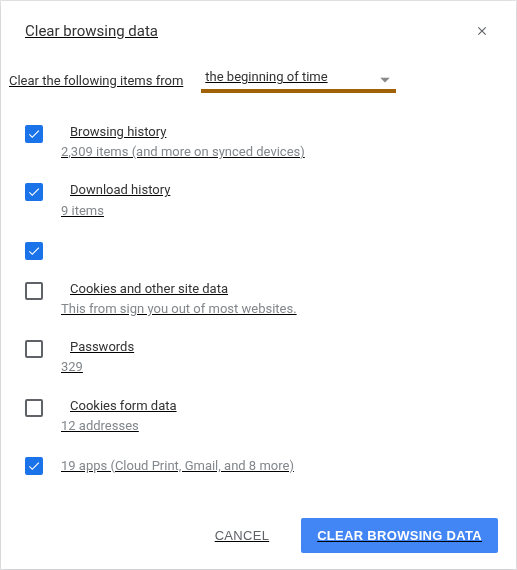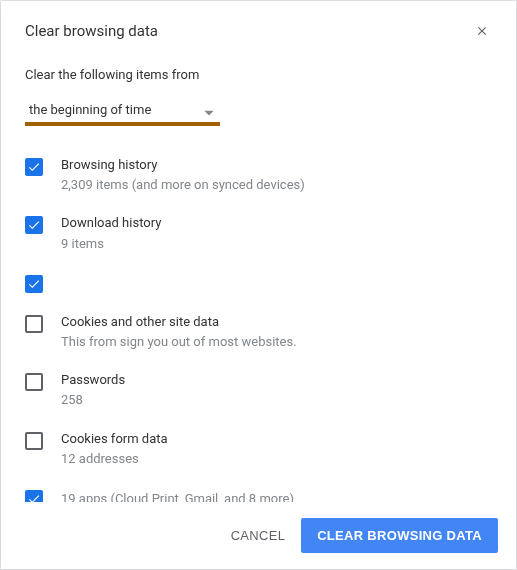--- a/index.html
+++ b/index.html
@@ -12,20 +12,21 @@
     }
     .dialog {
       background: #fff;
       width: 515px;
       height: 568px;
       margin: 1px;
       box-shadow: 0 2px 8px rgba(0,0,0,0.15);
       display: flex;
       flex-direction: column;
       position: relative;
+      text-decoration: underline;
     }
     .dialog-header {
       padding: 20px 24px 16px 24px;
       display: flex;
       align-items: center;
       justify-content: space-between;
     }
     .dialog-title {
       font-size: 15px;
       color: #333;
@@ -35,25 +36,24 @@
       width: 20px;
       height: 20px;
       display: flex;
       align-items: center;
       justify-content: center;
       cursor: pointer;
       color: #5f6368;
     }
     .close-btn svg { width: 14px; height: 14px; }
     .subheader {
-      padding: 10px 24px 20px 24px;
-      display: flex;
-      align-items: flex-start;
+      padding: 10px 24px 20px 8px;
+      display: flex;
+      align-items: center;
       gap: 18px;
-      flex-direction: column;
     }
     .subheader-text {
       font-size: 13px;
       color: #333;
     }
     .select-wrap {
       position: relative;
       border-bottom: 4px solid #a16207;
       padding-bottom: 3px;
       min-width: 195px;
@@ -101,32 +101,33 @@
     .checkbox.checked svg {
       width: 14px;
       height: 14px;
       fill: #fff;
     }
     .item-text { flex: 1; }
     .item-label {
       font-size: 13px;
       color: #333;
       line-height: 1.4;
+      margin-left: 9px;
     }
     .item-desc {
       font-size: 13px;
       color: #82878c;
       line-height: 1.4;
       margin-top: 2px;
     }
     .dialog-footer {
       padding: 16px 18px;
       display: flex;
       justify-content: flex-end;
-      gap: 0;
+      gap: 16px;
       border-top: none;
     }
     .btn {
       padding: 10px 16px;
       font-size: 13px;
       font-weight: 500;
       letter-spacing: 0.3px;
       border: none;
       cursor: pointer;
       border-radius: 2px;
@@ -201,21 +202,21 @@
         <div class="checkbox"></div>
         <div class="item-text">
           <div class="item-label">Cookies and other site data</div>
           <div class="item-desc">This from sign you out of most websites.</div>
         </div>
       </div>
       <div class="item">
         <div class="checkbox"></div>
         <div class="item-text">
           <div class="item-label">Passwords</div>
-          <div class="item-desc">258</div>
+          <div class="item-desc">329</div>
         </div>
       </div>
       <div class="item">
         <div class="checkbox"></div>
         <div class="item-text">
           <div class="item-label">Cookies form data</div>
           <div class="item-desc">12 addresses</div>
         </div>
       </div>
       <div class="item">

